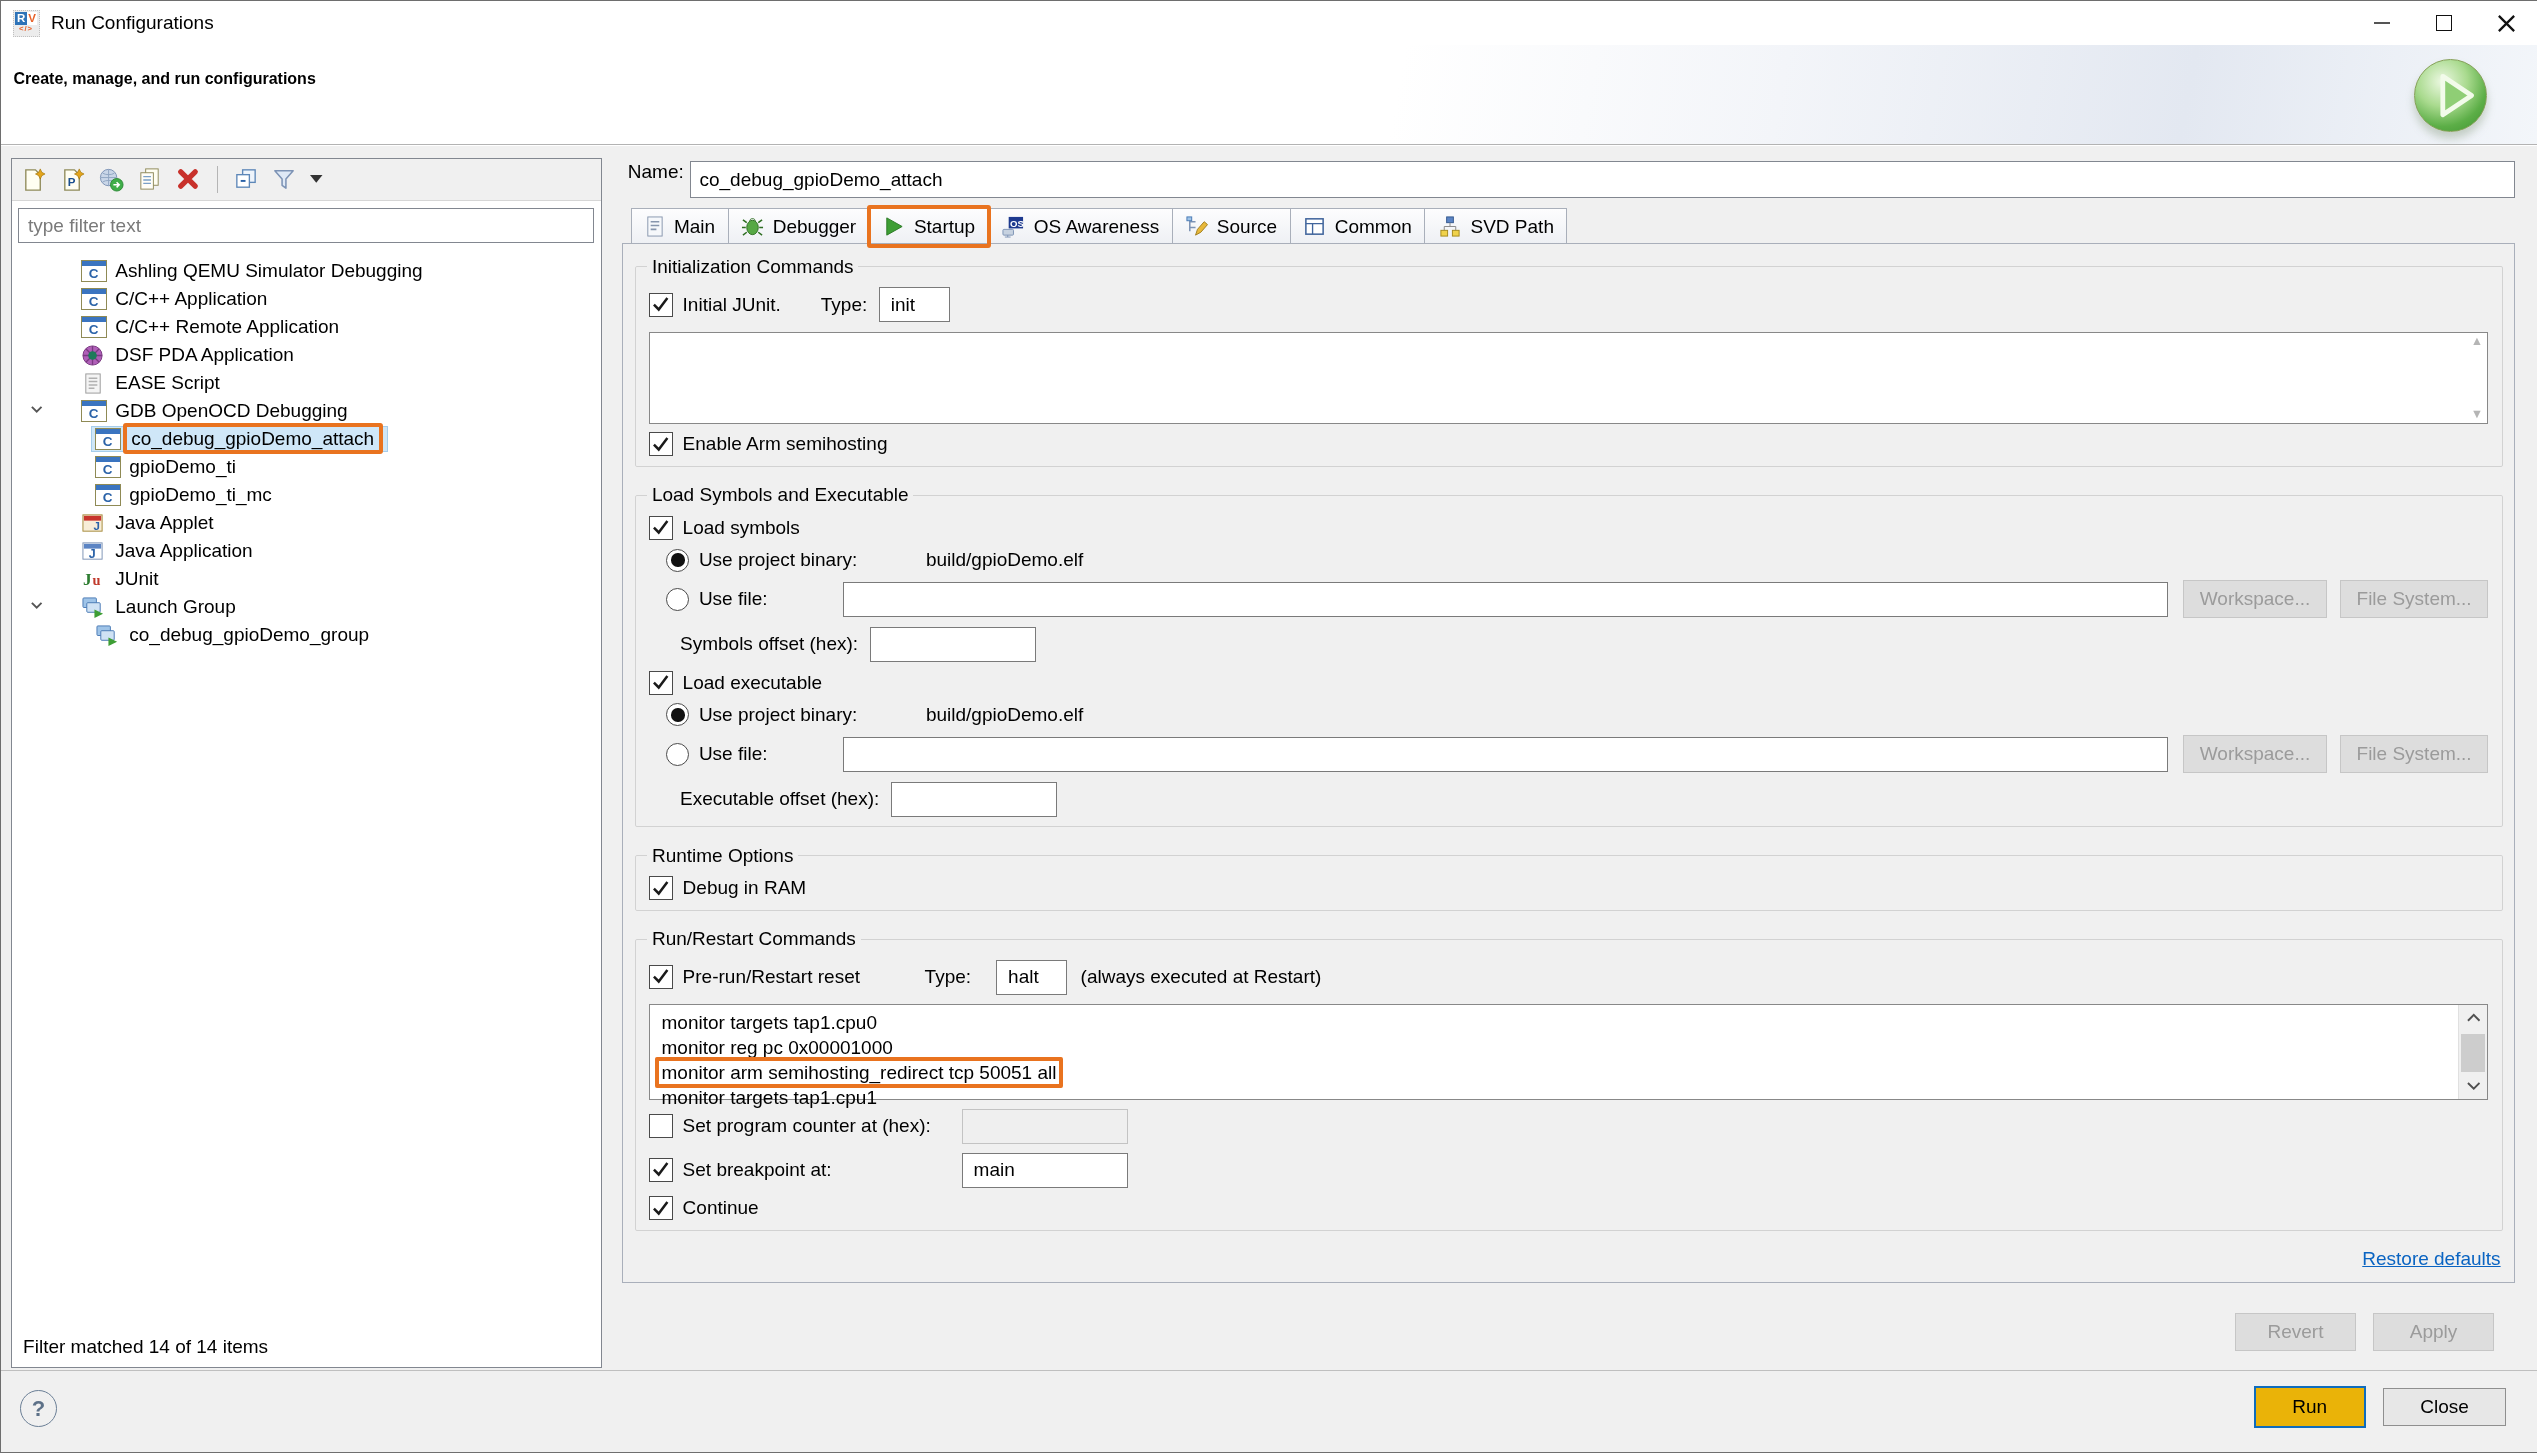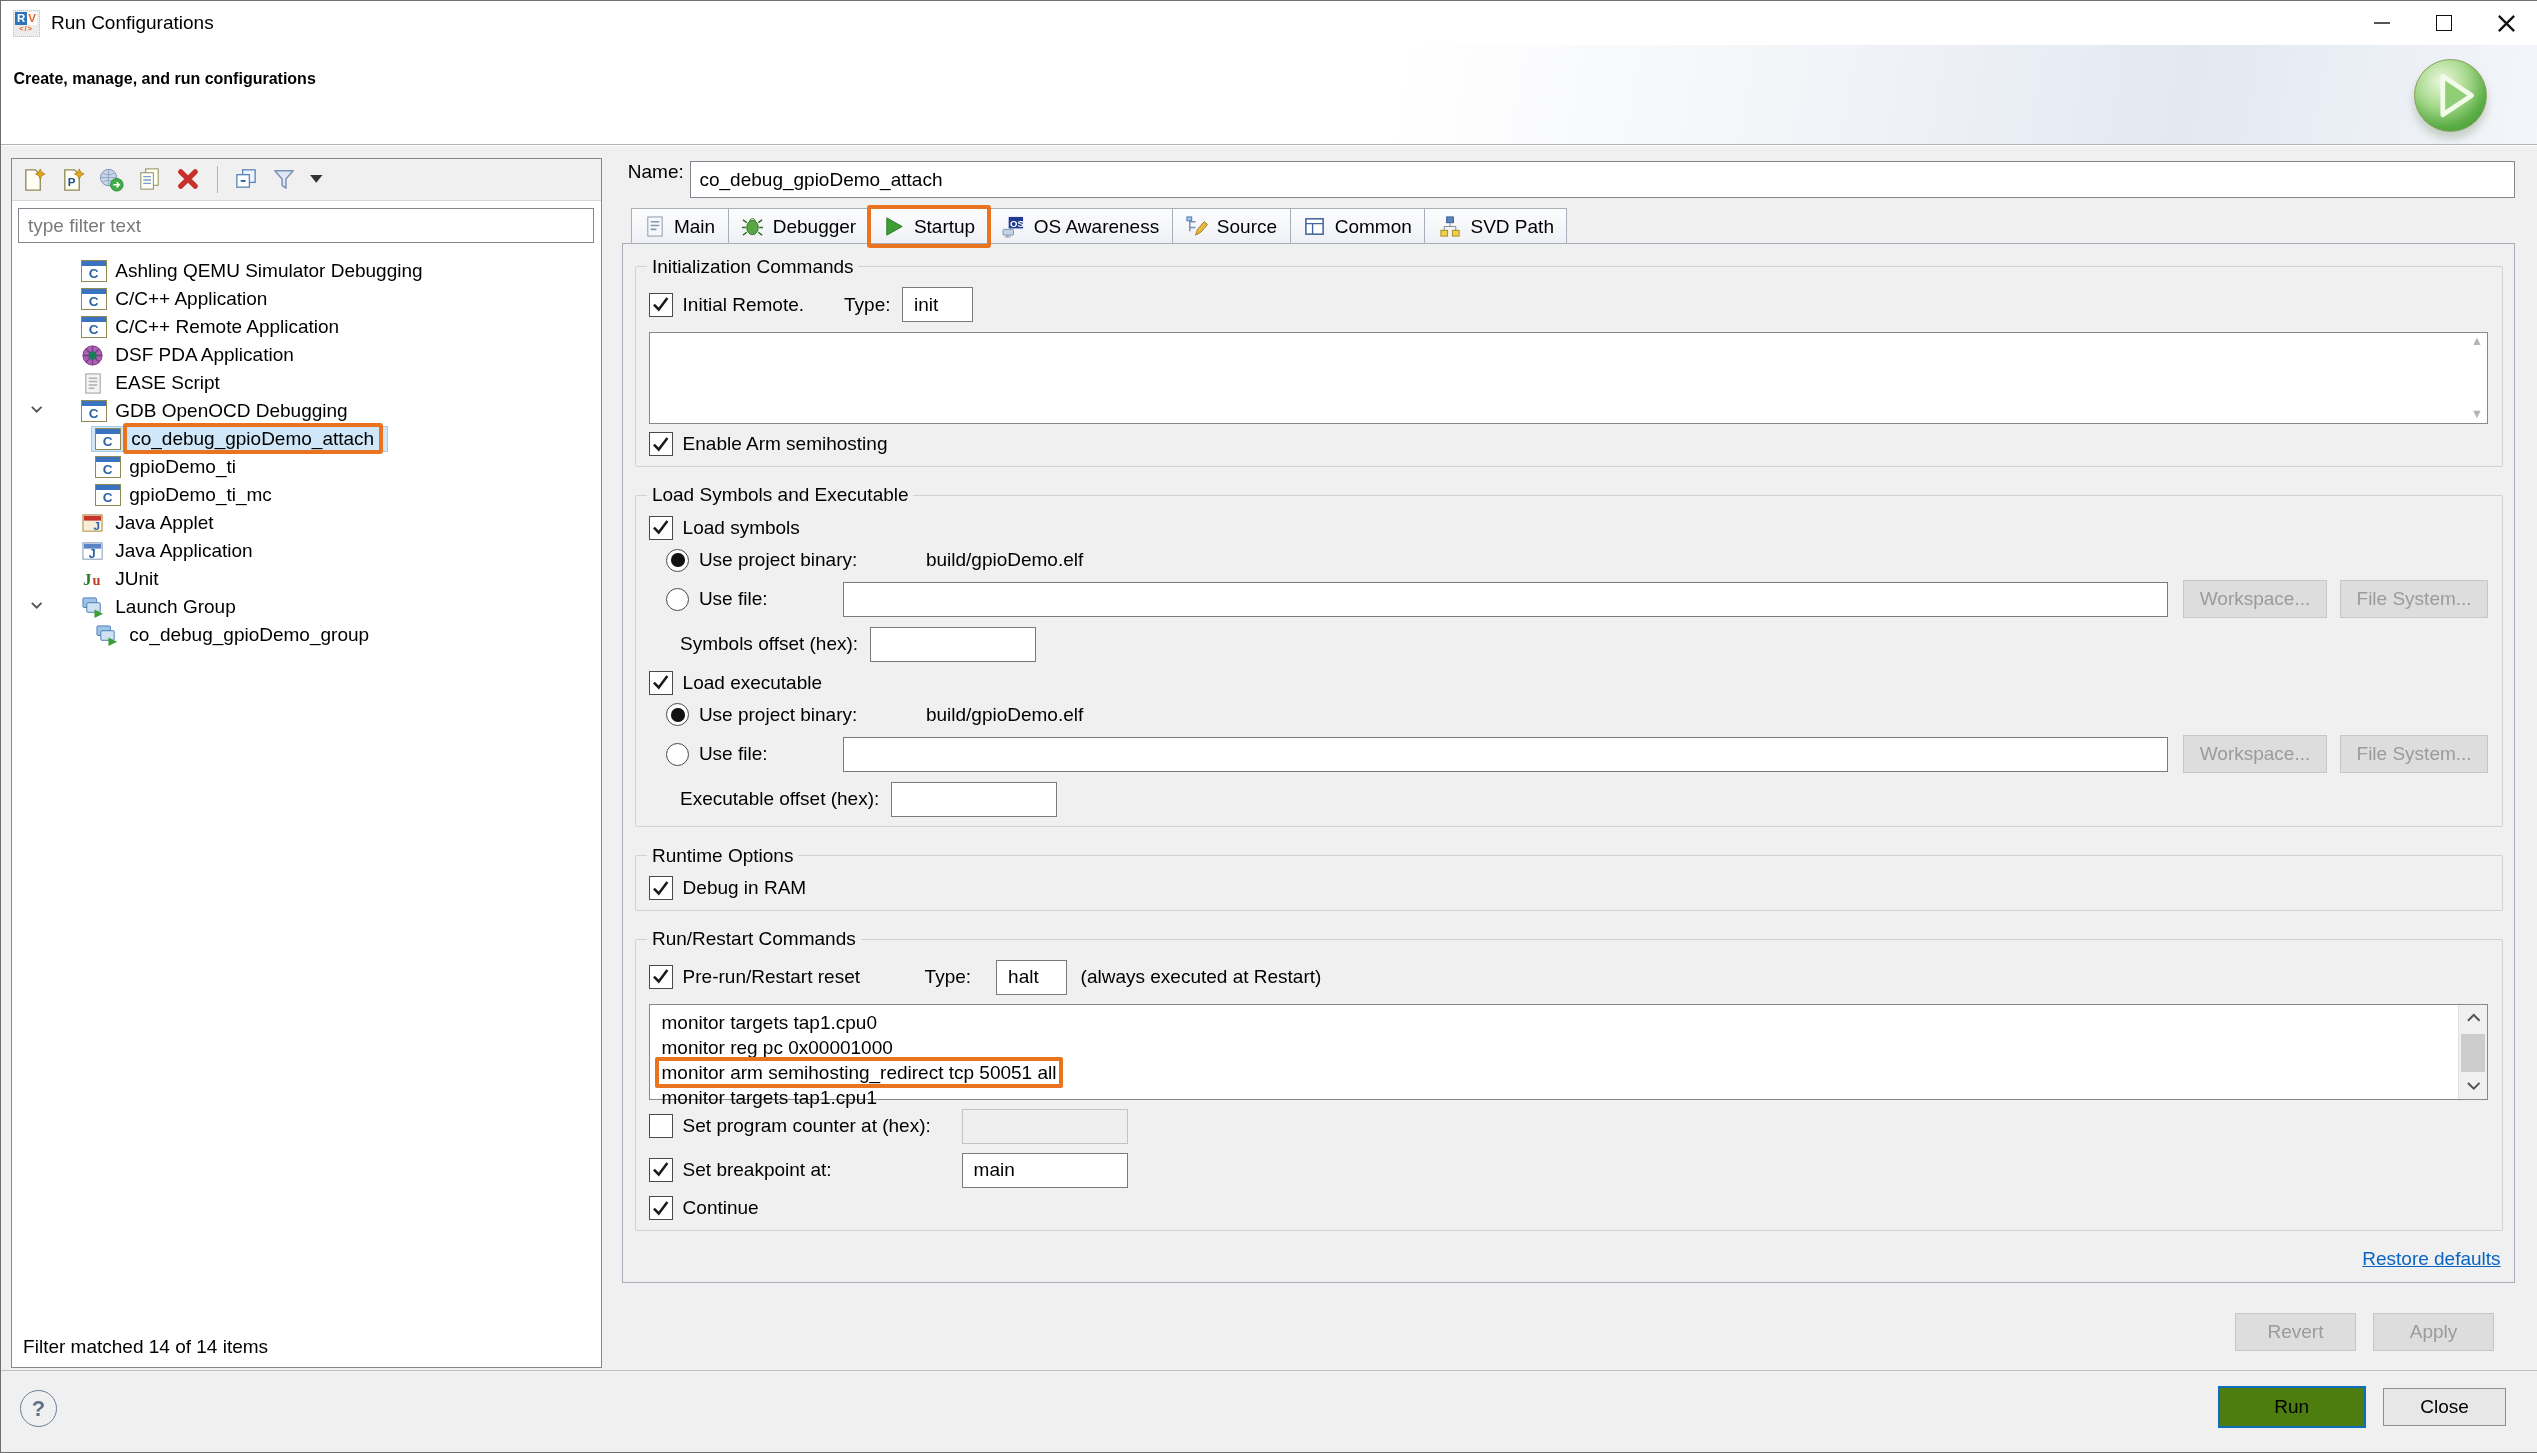--- a/index.html
+++ b/index.html
@@ -93,21 +93,21 @@
   .lblw { flex: none; }
   .restore-row { display: flex; justify-content: flex-end; margin-top: 1.9px; padding-right: 1.9px; }
   .link { color: #0A64C2; text-decoration: underline; }
   .apply-row { position: absolute; right: 21px; bottom: 21px; display: flex; gap: 17px; }
   .gbtn.big { min-width: 121px; }
 
   
   .bottombar { position: absolute; left: 0; right: 0; bottom: 0; height: 82px; background: #f0f0f0; border-top: 1px solid #bfbfbf; }
   .help { position: absolute; left: 19px; top: 19px; width: 37px; height: 37px; border: 1.9px solid #6b7f96; border-radius: 50%; display: flex; align-items: center; justify-content: center; color: #5d7188; font-size: 22px; font-weight: bold; }
   .footer-btns { position: absolute; right: 31px; top: 15.4px; display: flex; gap: 17.3px; align-items: center; }
-  .run-btn { width: 148px; height: 42px; background: #4d7c0f; border: 2.9px solid #0F6CBD; display: flex; align-items: center; justify-content: center; }
+  .run-btn { width: 112px; height: 42px; background: #eab308; border: 2.9px solid #0F6CBD; display: flex; align-items: center; justify-content: center; }
   .close-btn { width: 123px; height: 38px; background: #e7e7e7; border: 1px solid #8f8f8f; display: flex; align-items: center; justify-content: center; }
 
   svg { display: block; }
 </style>
 </head>
 <body>
 
 <div class="window">
 
   <div class="titlebar">
@@ -385,21 +385,21 @@
       <div class="content">
 
         <fieldset class="group">
           <legend>Initialization Commands</legend>
           <div class="frow" style="margin-top:1.9px">
             <span class="cb">
               <svg width="17.3" height="15.4" viewBox="0 0 18 16">
                   <path d="M2 8l5 5 9-12" fill="none" stroke="#1a1a1a" stroke-width="2.6"></path>
                 </svg>
             </span>
-            <span>Initial Remote.</span>
+            <span>Initial JUnit.</span>
             <span style="margin-left:40px">Type:</span>
             <input class="tinput w70" style="margin-left: 11.5px;" value="init">
           </div>
           <div class="bigta">
             <span class="mini-arrows">
                 <span>▲</span>
                 <span>▼</span>
               </span>
           </div>
           <div class="frow">

